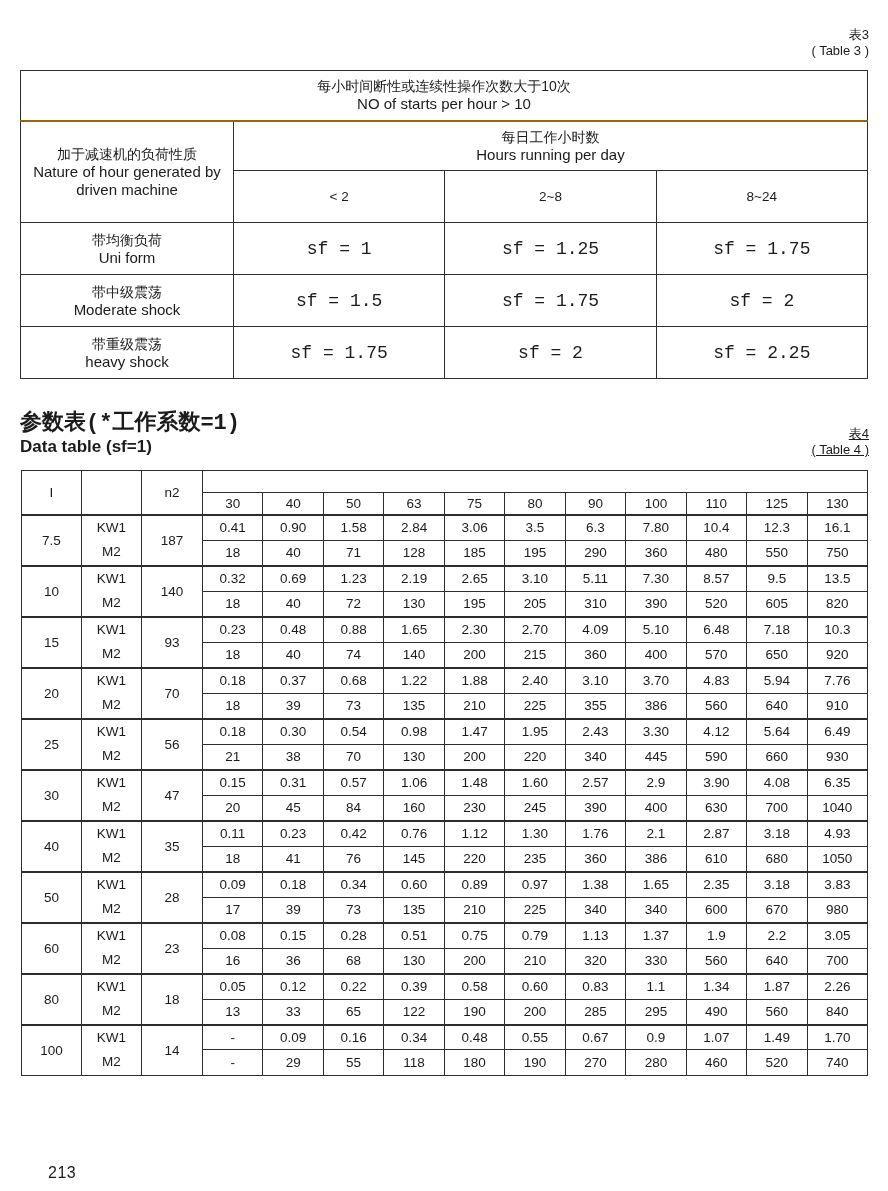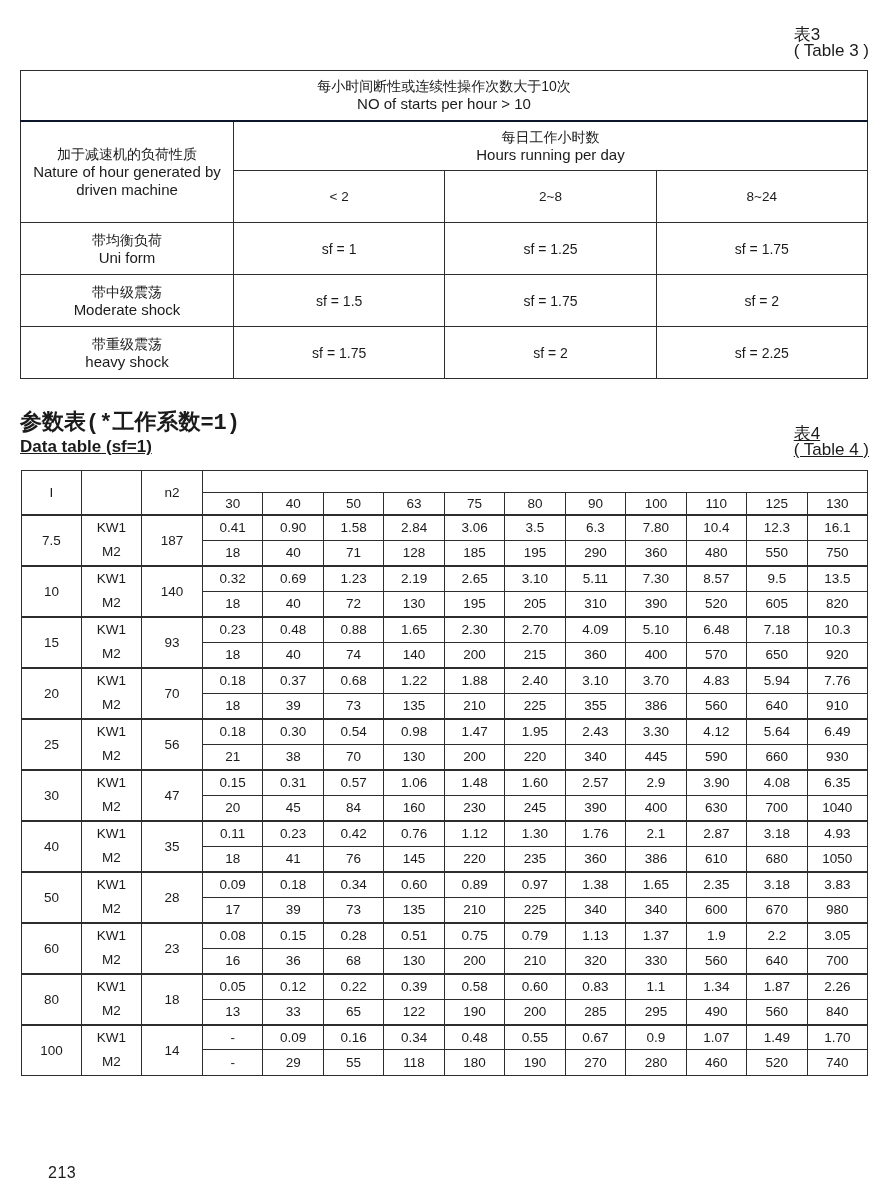--- a/index.html
+++ b/index.html
@@ -2,41 +2,41 @@
 <html><head>
 <meta charset="utf-8">
 <style>
   * { margin:0; padding:0; box-sizing:border-box; }
   html,body { background:#ffffff; }
   .page {
     position:relative; width:888px; height:1191px; background:#ffffff;
     color:#1b1b1b; font-family:"Liberation Sans","DejaVu Sans",sans-serif;
     overflow:hidden;
   }
-  .caption { position:absolute; text-align:left; font-size:17px; line-height:16px; }
+  .caption { position:absolute; text-align:right; font-size:13px; line-height:16px; }
   .t3-caption { top:27px; right:19px; }
   .t4-caption { top:426px; right:19px;text-decoration:underline; }
 
   table { border-collapse:collapse; table-layout:fixed; }
   td { border:1px solid #2d2d2d; text-align:center; vertical-align:middle; padding:0; }
 
   
   .t3 { position:absolute; left:20px; top:70px; width:848px; }
   .t3 .zh { font-size:14px; line-height:18px; }
   .t3 .en { font-size:15px; line-height:18px; }
-  .t3 .sf { font-size:14px; }
+  .t3 .sf { font-size:18px;font-family:Liberation Mono, monospace; }
   .t3 .h50 { height:50px; }
   .t3 .h52 { height:52px; font-size:13.5px; }
-  .t3 thead tr:first-child td { border-bottom:2px solid #0f172a; }
+  .t3 thead tr:first-child td { border-bottom:2px solid #a16207; }
   .t3 tbody tr { height:52px; }
 
   
   .sec-title { position:absolute; left:20px; top:412px; font-weight:bold; }
   .sec-title .zh { font-size:22px; line-height:23px;font-family:Liberation Mono, monospace; }
-  .sec-title .en { font-size:17px; line-height:23px;text-decoration:underline; }
+  .sec-title .en { font-size:17px; line-height:23px; }
 
   
   .t4 { position:absolute; left:21px; top:470px; width:847px; font-size:13.5px; }
   .t4 thead tr { height:22px; }
   .t4 thead td[rowspan], .t4 thead tr.speed-row td { border-bottom:2px solid #2d2d2d; }
   .t4 tbody td { height:24.5px; }
   .t4 tbody tr.group-start td { border-top:2px solid #2d2d2d; }
   .t4 .lbl div { line-height:24.5px; }
 
   .page-number { position:absolute; left:24px; top:1164px; font-size:16px; letter-spacing:0.5px;margin-left:24px; }

